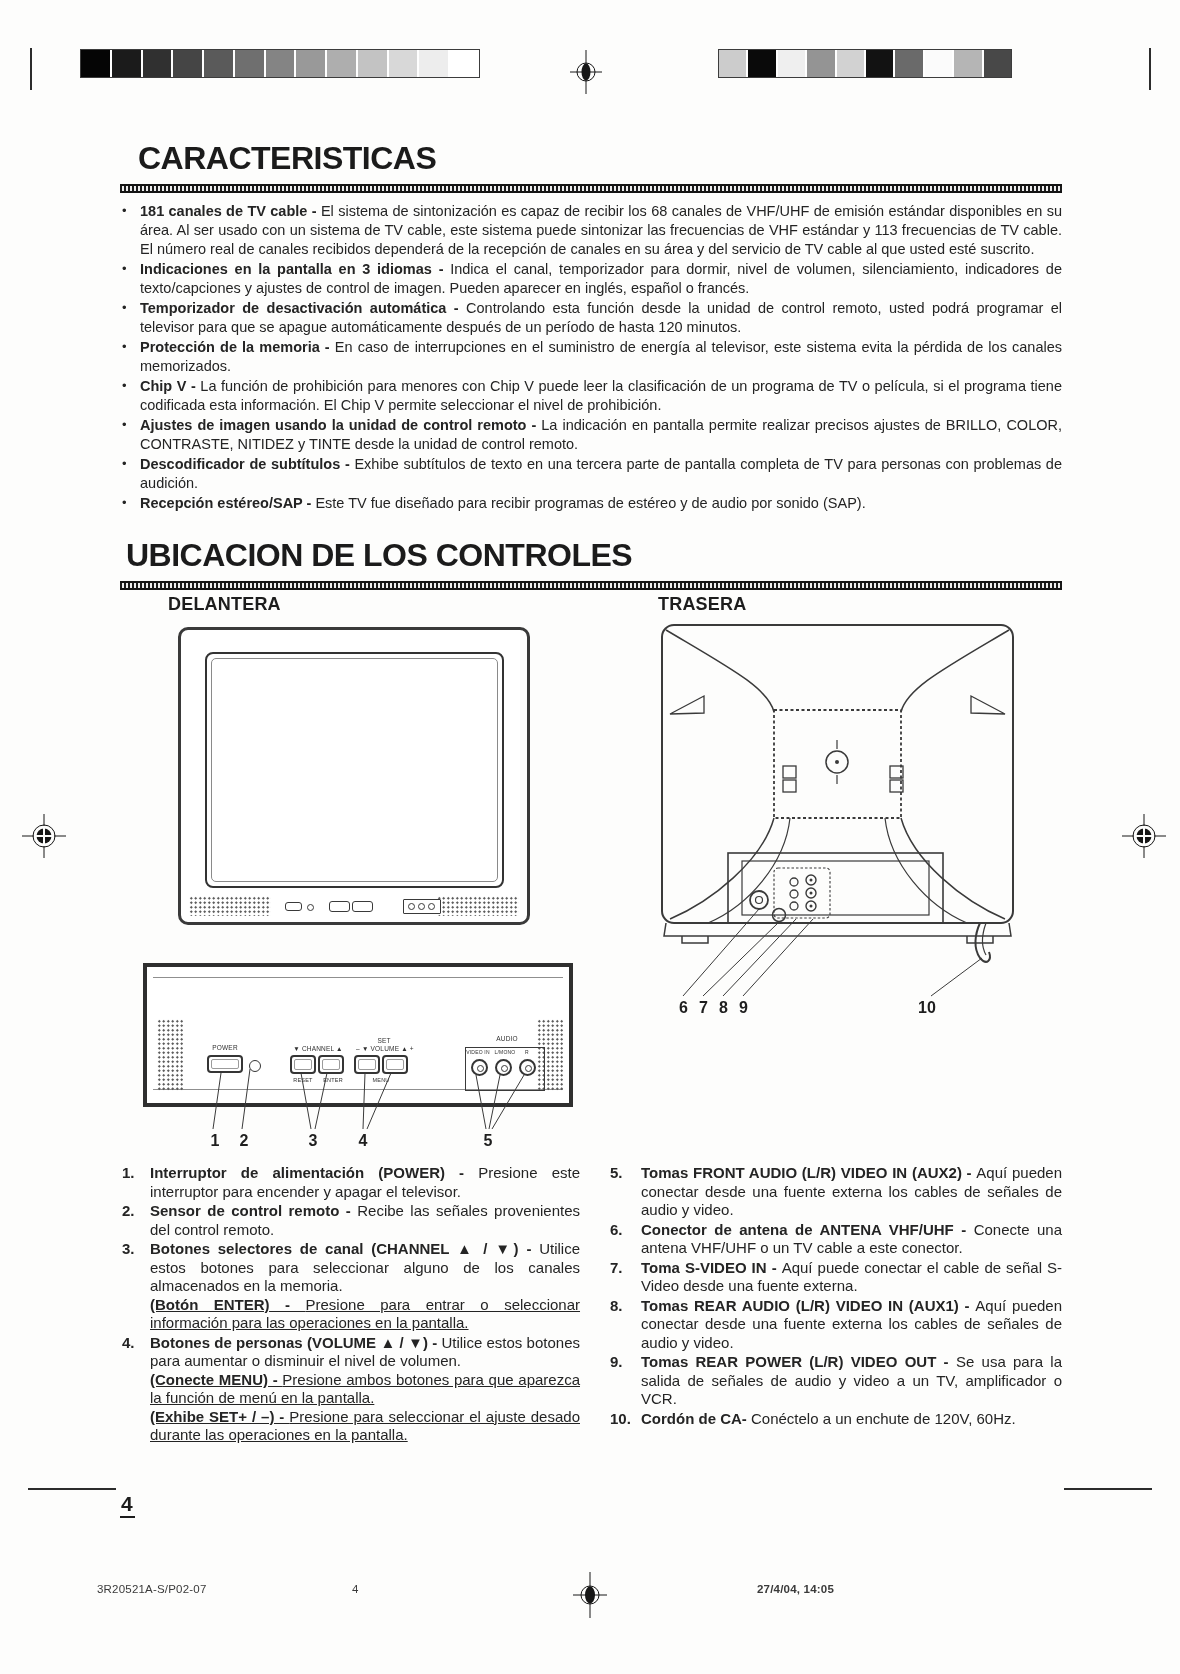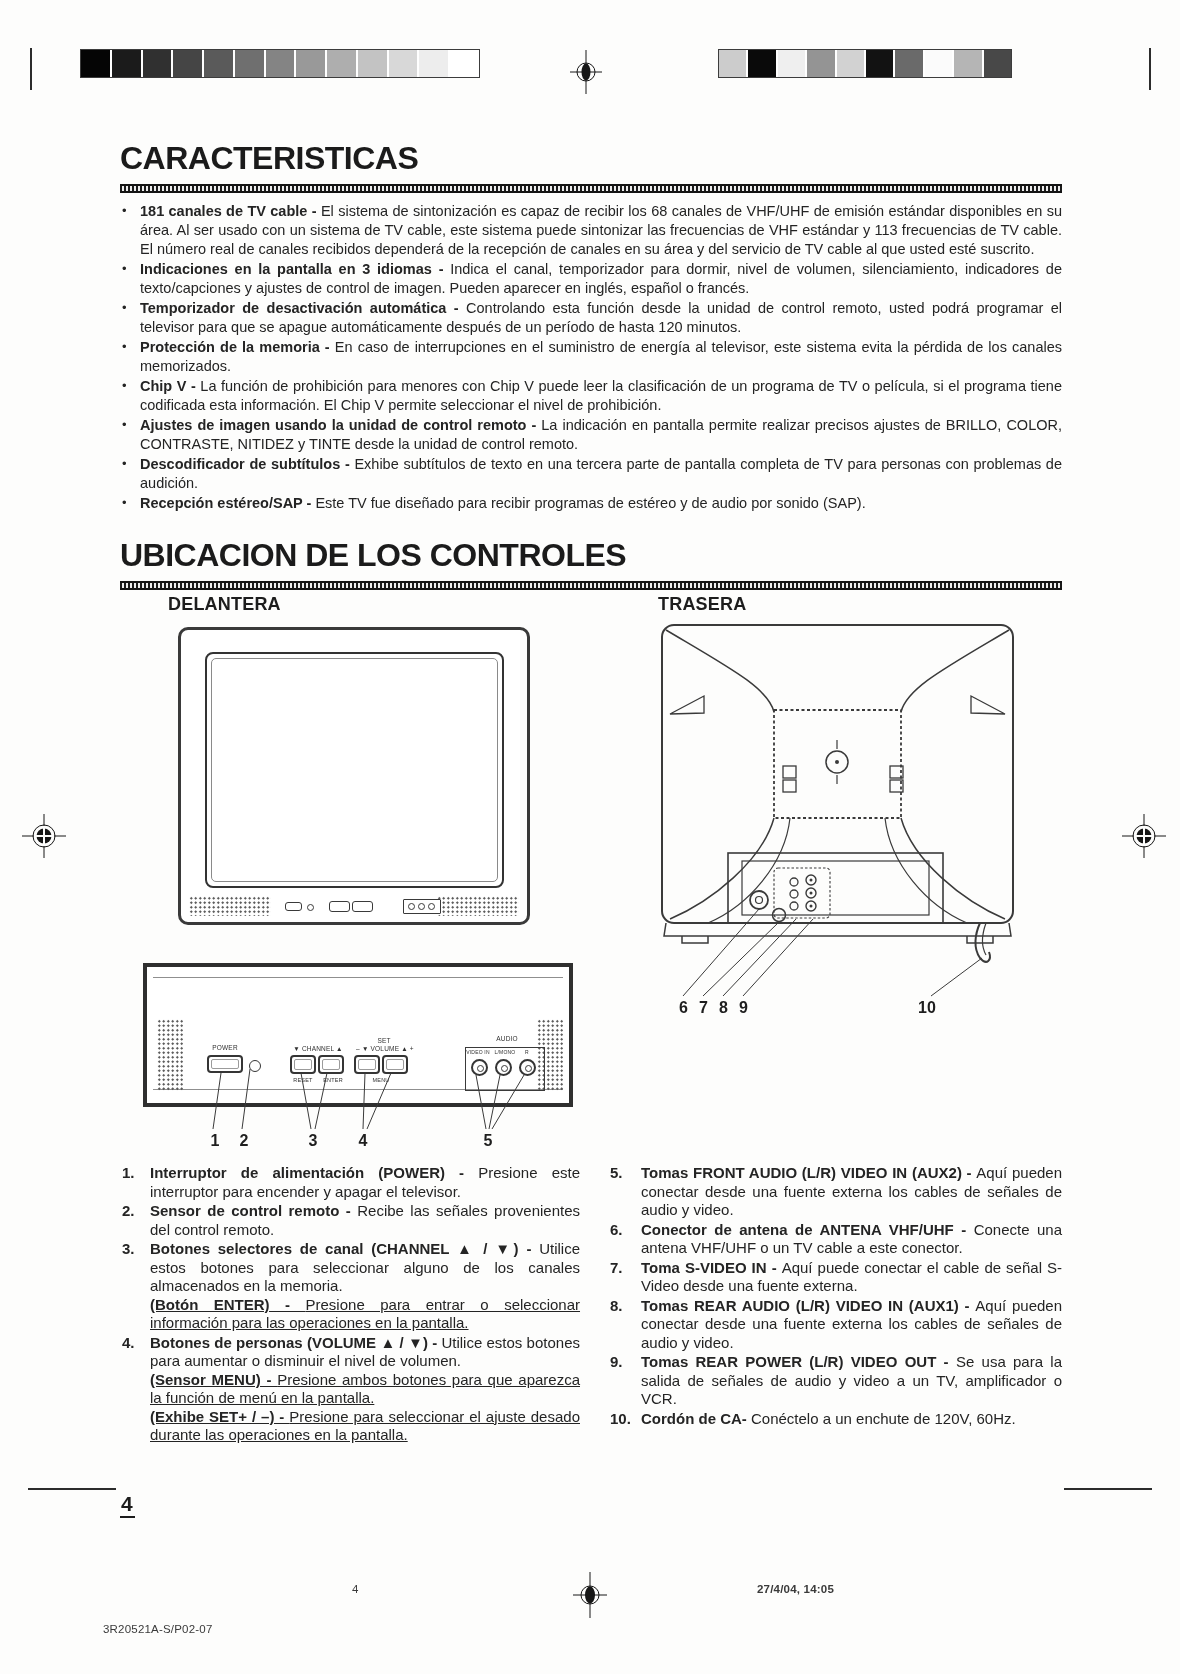--- a/index.html
+++ b/index.html
@@ -9,21 +9,21 @@
   .b{font-weight:700;}
 
   
   .strip{display:flex;gap:2px;border:1px solid #3c3c3c;background:#fff;box-sizing:border-box;}
   .strip span{flex:1;display:block;}
 
   
   .reg svg{display:block;}
 
   
-  .sec-title{font-size:32px;font-weight:700;letter-spacing:-0.5px;color:#1b1b1b;white-space:nowrap;}
+  .sec-title{font-size:32px;font-weight:700;letter-spacing:-0.5px;color:#1b1b1b;white-space:nowrap;margin-left:18px;}
   .rule{height:9px;box-sizing:border-box;border-top:2px solid #141414;border-bottom:2px solid #141414;
         background-image:repeating-linear-gradient(90deg,#1a1a1a 0 2px,#ededed 2px 4px);}
 
   
   .features{width:942px;font-size:14.5px;line-height:19px;text-align:justify;}
   .features .fi{position:relative;padding-left:20px;margin-bottom:1px;}
   .features .dot{position:absolute;left:2px;top:-1px;font-size:13px;}
 
   
   .fig-label{font-size:18px;font-weight:700;letter-spacing:0.2px;color:#1d1d1d;}
@@ -130,21 +130,21 @@
     <div class="fi"><span class="dot">•</span><span class="b">181 canales de TV cable - </span><span>El sistema de sintonización es capaz de recibir los 68 canales de VHF/UHF de emisión estándar disponibles en su área. Al ser usado con un sistema de TV cable, este sistema puede sintonizar las frecuencias de VHF estándar y 113 frecuencias de TV cable. El número real de canales recibidos dependerá de la recepción de canales en su área y del servicio de TV cable al que usted esté suscrito.</span></div>
     <div class="fi"><span class="dot">•</span><span class="b">Indicaciones en la pantalla en 3 idiomas - </span><span>Indica el canal, temporizador para dormir, nivel de volumen, silenciamiento, indicadores de texto/capciones y ajustes de control de imagen. Pueden aparecer en inglés, español o francés.</span></div>
     <div class="fi"><span class="dot">•</span><span class="b">Temporizador de desactivación automática - </span><span>Controlando esta función desde la unidad de control remoto, usted podrá programar el televisor para que se apague automáticamente después de un período de hasta 120 minutos.</span></div>
     <div class="fi"><span class="dot">•</span><span class="b">Protección de la memoria - </span><span>En caso de interrupciones en el suministro de energía al televisor, este sistema evita la pérdida de los canales memorizados.</span></div>
     <div class="fi"><span class="dot">•</span><span class="b">Chip V - </span><span>La función de prohibición para menores con Chip V puede leer la clasificación de un programa de TV o película, si el programa tiene codificada esta información. El Chip V permite seleccionar el nivel de prohibición.</span></div>
     <div class="fi"><span class="dot">•</span><span class="b">Ajustes de imagen usando la unidad de control remoto - </span><span>La indicación en pantalla permite realizar precisos ajustes de BRILLO, COLOR, CONTRASTE, NITIDEZ y TINTE desde la unidad de control remoto.</span></div>
     <div class="fi"><span class="dot">•</span><span class="b">Descodificador de subtítulos - </span><span>Exhibe subtítulos de texto en una tercera parte de pantalla completa de TV para personas con problemas de audición.</span></div>
     <div class="fi"><span class="dot">•</span><span class="b">Recepción estéreo/SAP - </span><span>Este TV fue diseñado para recibir programas de estéreo y de audio por sonido (SAP).</span></div>
   </div>
 
-  <div class="abs sec-title" style="left:120px;top:537px;text-align:right;">UBICACION DE LOS CONTROLES</div>
+  <div class="abs sec-title" style="left:108px;top:537px;text-align:right;">UBICACION DE LOS CONTROLES</div>
   <div class="abs rule" style="left:120px;top:581px;width:942px;"></div>
 
   <div class="abs fig-label" style="left:168px;top:594px;">DELANTERA</div>
   <div class="abs fig-label" style="left:658px;top:594px;">TRASERA</div>
 
   <div class="abs tvfront" style="left:178px;top:627px;width:346px;height:292px;">
     <div class="abs screen" style="left:24px;top:22px;width:295px;height:232px;">
       <span class="screen-inner"></span>
     </div>
     <div class="abs grille" style="left:8px;top:266px;width:82px;height:20px;"></div>
@@ -286,21 +286,21 @@
       <span class="b">Sensor de control remoto - </span><span>Recibe las señales provenientes del control remoto.</span>
     </div>
     <div class="item">
       <span class="num">3.</span>
       <span class="b">Botones selectores de canal (CHANNEL ▲ / ▼) - </span><span>Utilice estos botones para seleccionar alguno de los canales almacenados en la memoria.</span>
       <div class="sub"><span class="b">(Botón ENTER) - </span><span>Presione para entrar o seleccionar información para las operaciones en la pantalla.</span></div>
     </div>
     <div class="item">
       <span class="num">4.</span>
       <span class="b">Botones de personas (VOLUME ▲ / ▼) - </span><span>Utilice estos botones para aumentar o disminuir el nivel de volumen.</span>
-      <div class="sub"><span class="b">(Sensor MENU) - </span><span>Presione ambos botones para que aparezca la función de menú en la pantalla.</span></div>
+      <div class="sub"><span class="b">(Conecte MENU) - </span><span>Presione ambos botones para que aparezca la función de menú en la pantalla.</span></div>
       <div class="sub"><span class="b">(Exhibe SET+ / –) - </span><span>Presione para seleccionar el ajuste desado durante las operaciones en la pantalla.</span></div>
     </div>
   </div>
 
   <div class="abs col rightcol" style="left:610px;top:1164px;width:452px;">
     <div class="item">
       <span class="num">5.</span>
       <span class="b">Tomas FRONT AUDIO (L/R) VIDEO IN (AUX2) - </span><span>Aquí pueden conectar desde una fuente externa los cables de señales de audio y video.</span>
     </div>
     <div class="item">
@@ -323,21 +323,21 @@
       <span class="num">10.</span>
       <span class="b">Cordón de CA- </span><span>Conéctelo a un enchute de 120V, 60Hz.</span>
     </div>
   </div>
 
   <div class="abs pagenum" style="left:120px;top:1492px;">4</div>
 
   <div class="abs mark-line" style="left:28px;top:1488px;width:88px;height:2px;"></div>
   <div class="abs mark-line" style="left:1064px;top:1488px;width:88px;height:2px;"></div>
 
-  <div class="abs footer" style="left:103px;top:1583px;margin-top:40px;">3R20521A-S/P02-07</div>
+  <div class="abs footer" style="left:97px;top:1583px;">3R20521A-S/P02-07</div>
   <div class="abs footer" style="left:352px;top:1583px;">4</div>
   <div class="abs reg" style="left:572px;top:1572px;">
     <svg width="36" height="46" viewBox="0 0 36 46" stroke="#161616" stroke-width="1" fill="none">
       <line x1="18" y1="0" x2="18" y2="46"></line>
         <line x1="1" y1="23" x2="35" y2="23"></line>
       <circle cx="18" cy="23" r="9"></circle>
       <ellipse cx="18" cy="23" rx="5" ry="8.5" fill="#161616" stroke="none"></ellipse>
     </svg>
   </div>
   <div class="abs footer" style="left:757px;top:1583px;font-weight:bold;">27/4/04, 14:05</div>

